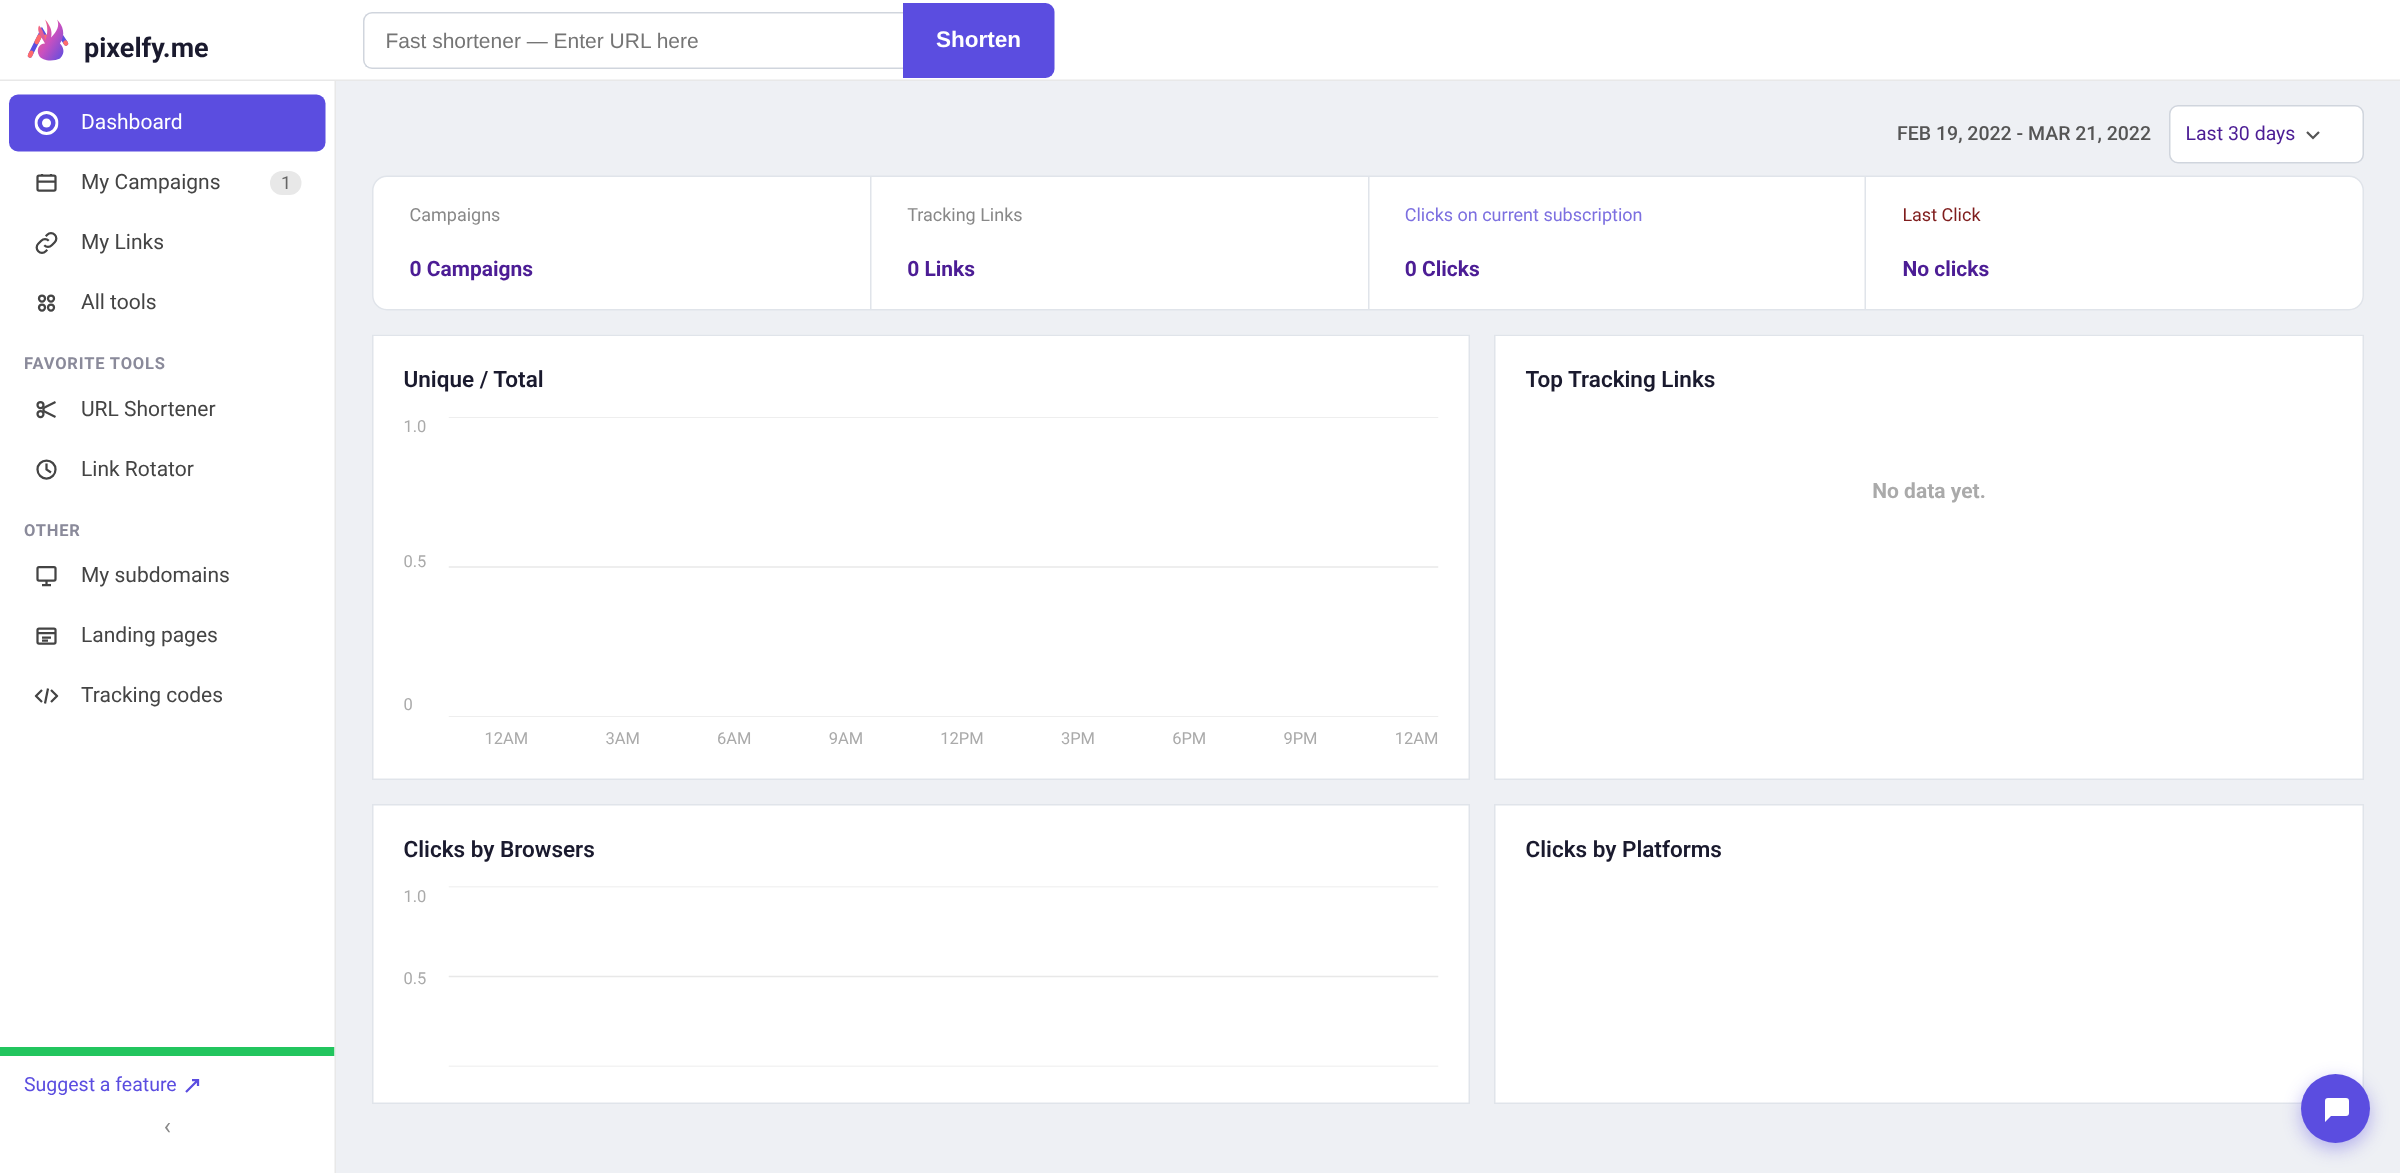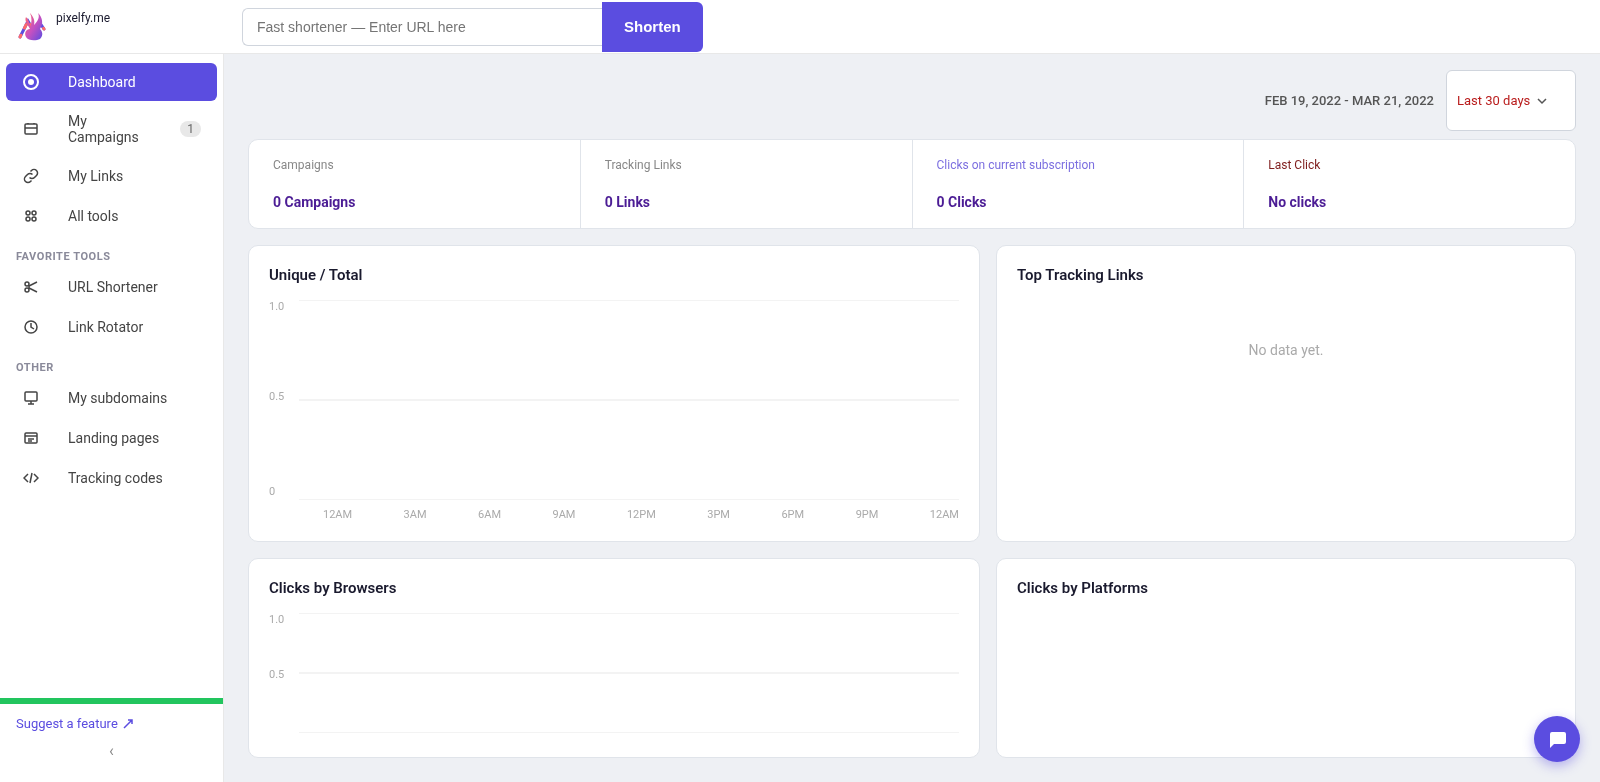--- a/index.html
+++ b/index.html
@@ -12,24 +12,24 @@
       display: flex;
       align-items: center;
       padding: 0 16px;
       gap: 16px;
       border-bottom: 1px solid #e8e8e8;
       flex-shrink: 0;
       z-index: 10;
     }
     .logo {
       display: flex;
-      align-items: flex-start;
+      align-items: flex-end;
       gap: 8px;
-      font-weight: 400;
-      font-size: 12px;
+      font-weight: 700;
+      font-size: 18px;
       color: #1a1a2e;
       width: 210px;
       flex-shrink: 0;
     }
     .logo-icon {
       width: 32px;
       height: 32px;
     }
     .url-input-wrap {
       display: flex;
@@ -75,21 +75,21 @@
       border-right: 1px solid #e8e8e8;
       display: flex;
       flex-direction: column;
       flex-shrink: 0;
       padding-top: 8px;
       overflow-y: auto;
     }
     .nav-item {
       display: flex;
       align-items: center;
-      gap: 28px;
+      gap: 14px;
       padding: 10px 16px;
       font-size: 14px;
       color: #444;
       cursor: pointer;
       border-radius: 6px;
       margin: 1px 6px;
     }
     .nav-item.active {
       background: #5b4de0;
       color: #fff;
@@ -157,24 +157,24 @@
       background: #eef0f4;
     }
     .date-range-text {
       font-size: 13px;
       color: #555;
       font-weight: 500;
     }
     .date-select {
       border: 1px solid #d0d5dd;
       border-radius: 6px;
-      padding: 22px 10px;
+      padding: 11px 10px;
       font-size: 13px;
       background: #fff;
-      color: #b91c1c;
+      color: #4c1d95;
       cursor: pointer;
       display: flex;
       align-items: center;
       gap: 6px;
       min-width: 130px;
     }
 
     
     .stats-row {
       display: flex;
@@ -205,41 +205,42 @@
     .stat-label.pink { color: #7f1d1d; }
 
     
     .charts-row {
       display: flex;
       gap: 16px;
       margin: 0 24px 16px;
     }
     .chart-card {
       background: #fff;
-      border-radius: 10px;
+      border-radius: 0;
       border: 1px solid #e0e4ea;
       padding: 20px;
       flex: 1;
     }
     .chart-card.right {
       flex: 0 0 580px;
     }
     .chart-title {
       font-size: 15px;
       font-weight: 600;
       color: #1a1a2e;
       margin-bottom: 16px;
     }
     .chart-no-data {
       display: flex;
       align-items: center;
       justify-content: center;
       height: 100px;
       color: #aaa;
       font-size: 14px;
+      font-weight: bold;
     }
     
     .chart-svg {
       width: 100%;
       height: 200px;
     }
     .chart-y-label {
       position: absolute;
       left: 0;
       font-size: 11px;

